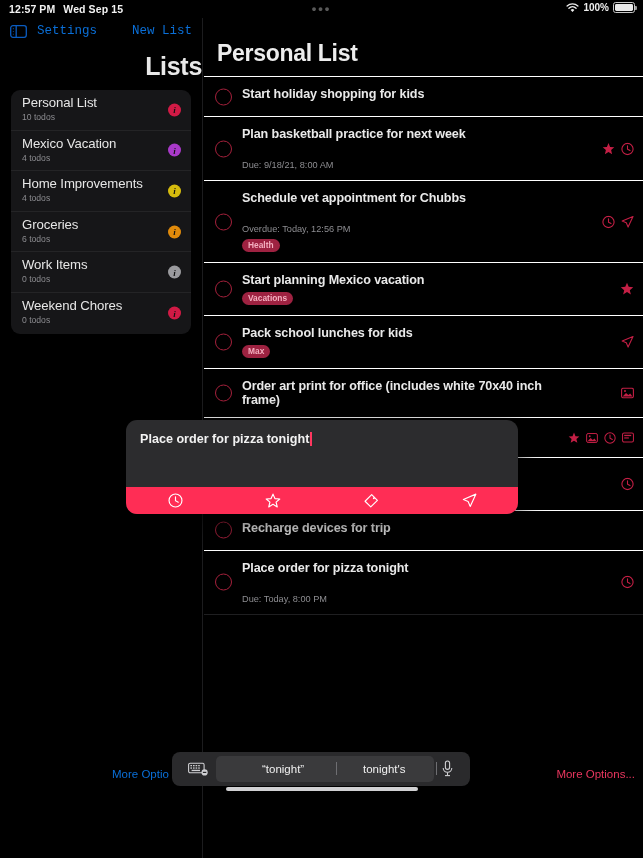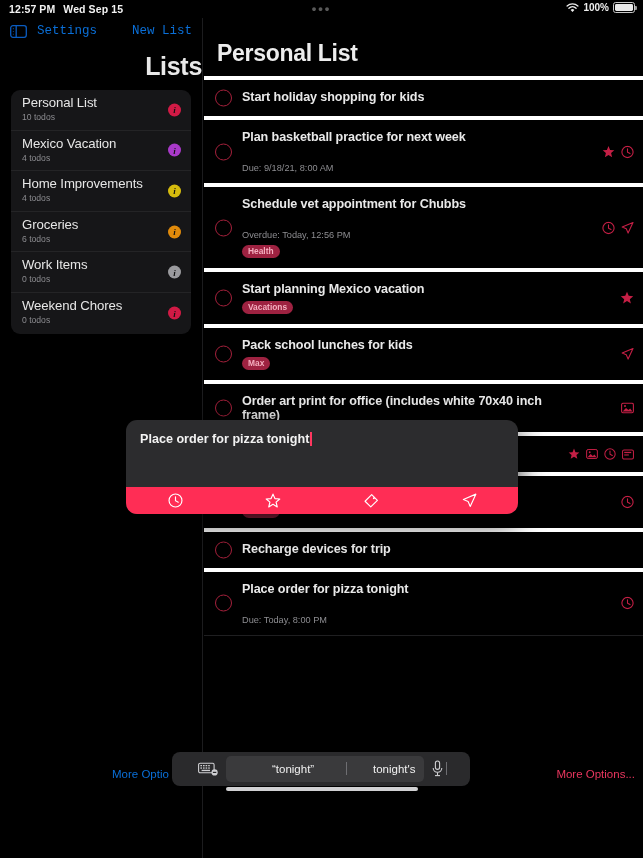--- a/index.html
+++ b/index.html
@@ -79,21 +79,21 @@
   
   .main {
     position: absolute; left: 204px; top: 18px; width: 439px; height: 840px;
     background: #000;
   }
   .main-title {
     font-size: 23px; font-weight: bold; color: #ededed;
     padding: 22px 0 9px 13px; letter-spacing: -0.3px;
   }
   .todo-row {
-    position: relative; border-top: 4px solid #ffffff;
+    position: relative; border-top: 1px solid #ffffff;
     padding: 10px 60px 10px 38px; min-height: 40px;
   }
   .circle {
     position: absolute; left: 11px; top: 50%; transform: translateY(-50%);
     width: 17px; height: 17px; border: 1.4px solid #a5213c; border-radius: 50%;
     cursor: pointer;
   }
   .todo-title { font-size: 12.6px; color: #e9e9e9; font-weight: 600; letter-spacing: -0.1px; }
   .todo-sub { font-size: 9.2px; color: #8d8d91; margin-top: 19px; }
   .tag {
@@ -134,21 +134,21 @@
     position: absolute; left: 112px; bottom: 16px; font-size: 11.5px; color: #0a6fd8;
     white-space: nowrap; overflow: hidden; width: 80px;
   }
   .bottom-right-opt {
     position: absolute; right: 8px; bottom: 16px; font-size: 11.5px; color: #e8365e;
     white-space: nowrap;
   }
   .kb-bar {
     position: absolute; left: 172px; bottom: 10px; width: 298px; height: 34px;
     background: #2a2a2c; border-radius: 8px; display: flex; align-items: center;
-    padding: 0 26px;
+    padding: 0 16px;
   }
   .kb-ic { width: 21px; height: 15px; flex: 0 0 auto; }
   .kb-preds {
     flex: 1; height: 26px; margin: 0 7px; background: #3a3a3c; border-radius: 5px;
     display: flex; align-items: center; position: relative;
   }
   .pred {
     color: #f0f0f0; font-size: 11.5px; position: absolute; white-space: nowrap;
   }
   .pdiv { position: absolute; width: 1px; height: 13px; background: #6e6e72; }

